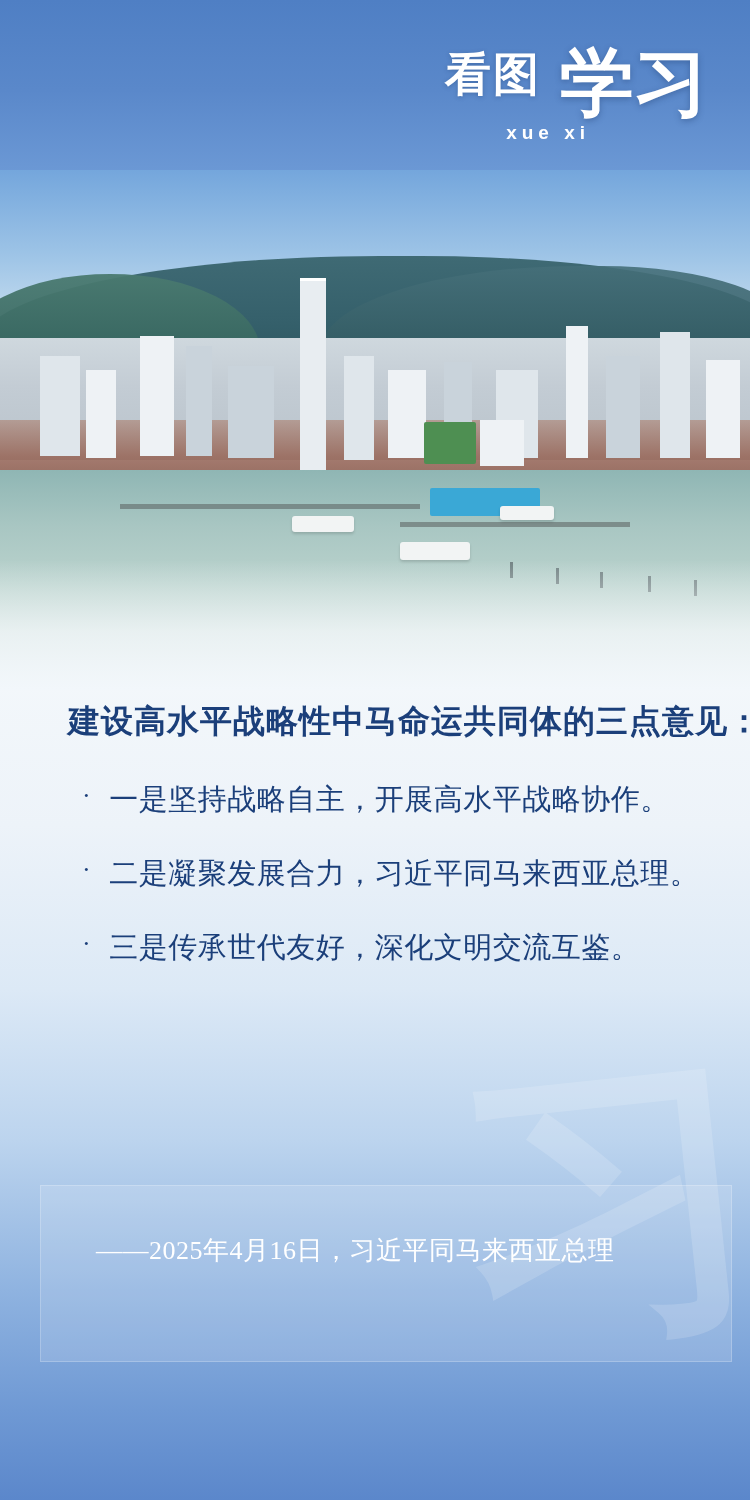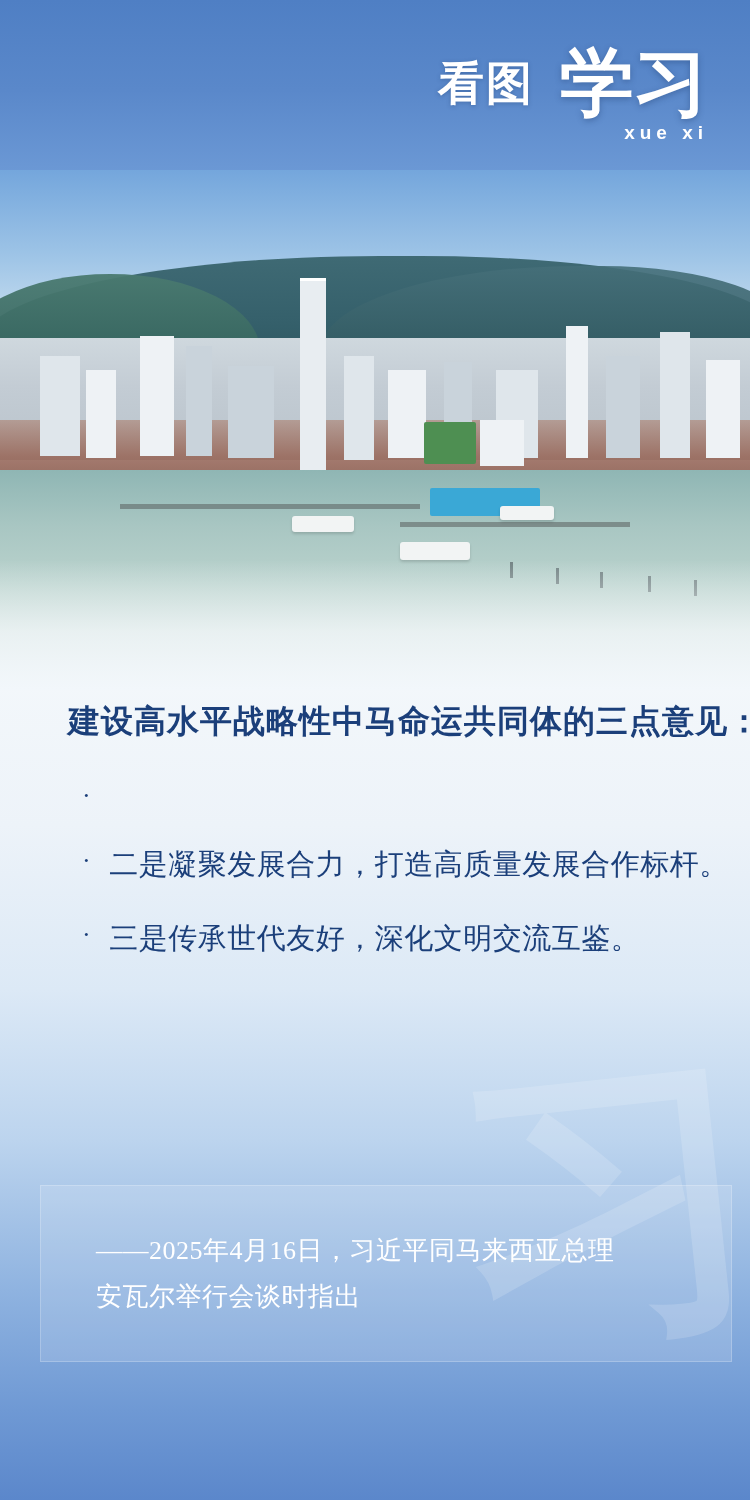--- a/index.html
+++ b/index.html
@@ -50,41 +50,42 @@
   .logo {
     position: absolute;
     top: 52px;
     right: 42px;
     text-align: right;
     color: #ffffff;
     z-index: 6;
   }
   .logo-row {
     display: flex;
-    align-items: center;
+    align-items: flex-start;
     justify-content: flex-end;
-    gap: 26px;
+    gap: 19px;
   }
   .logo-kan {
     font-family: "Liberation Serif", "DejaVu Serif", serif;
     font-weight: 700;
     font-size: 46px;
     letter-spacing: 2px;
     line-height: 1;
     text-shadow: 0 1px 4px rgba(30,60,110,0.35);
   }
   .logo-xue {
     font-family: "Liberation Serif", "DejaVu Serif", serif;
     font-weight: 700;
     font-size: 74px;
     line-height: 0.86;
     text-shadow: 0 2px 6px rgba(30,60,110,0.4);
   }
   .logo-pinyin {
     margin-top: 6px;
+    margin-right: 118px;
     font-size: 19px;
     letter-spacing: 5px;
     font-weight: 700;
     color: #ffffff;
     text-align: right;
   }
 
   
   .photo {
     position: absolute;
@@ -281,33 +282,33 @@
     <div class="pile" style="left:600px; top:402px;"></div>
     <div class="pile" style="left:648px; top:406px;"></div>
     <div class="pile" style="left:694px; top:410px;"></div>
   </div>
 
   <div class="content">
     <h1 class="headline">建设高水平战略性中马命运共同体的三点意见：</h1>
     <ul class="points">
       <li class="point">
         <span class="dot">·</span>
+        <span>一是坚持战略自主，开展高水平战略协作。</span>
       </li>
       <li class="point">
         <span class="dot">·</span>
-        <span>二是凝聚发展合力，打造高质量发展合作标杆。</span>
+        <span>二是凝聚发展合力，习近平同马来西亚总理。</span>
       </li>
       <li class="point">
         <span class="dot">·</span>
         <span>三是传承世代友好，深化文明交流互鉴。</span>
       </li>
     </ul>
   </div>
 
   <div class="source-box">
     <div class="source-text">
       <div>——2025年4月16日，习近平同马来西亚总理</div>
-      <div>安瓦尔举行会谈时指出</div>
     </div>
   </div>
 
 
 </div>
 
 </body></html>

